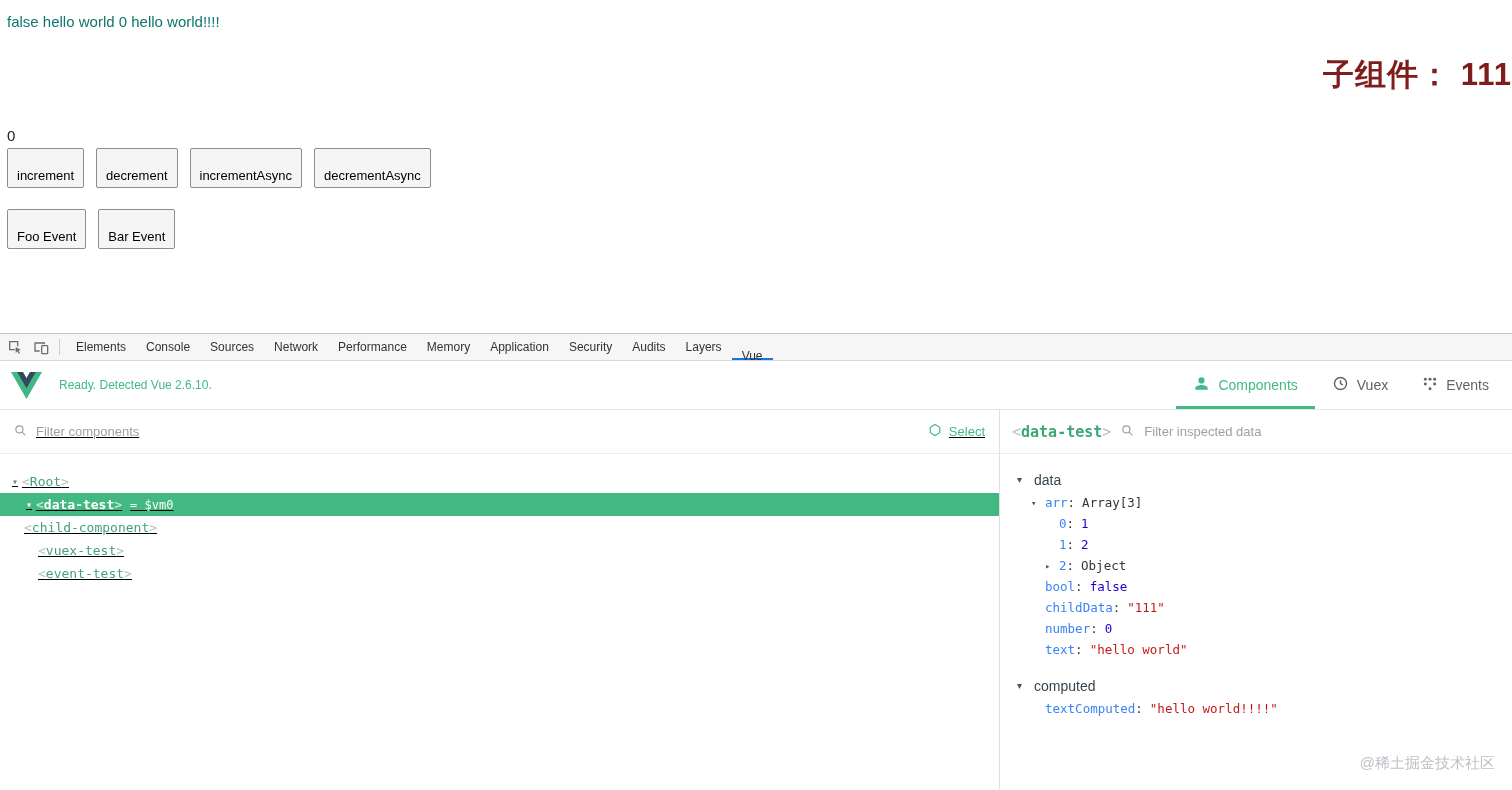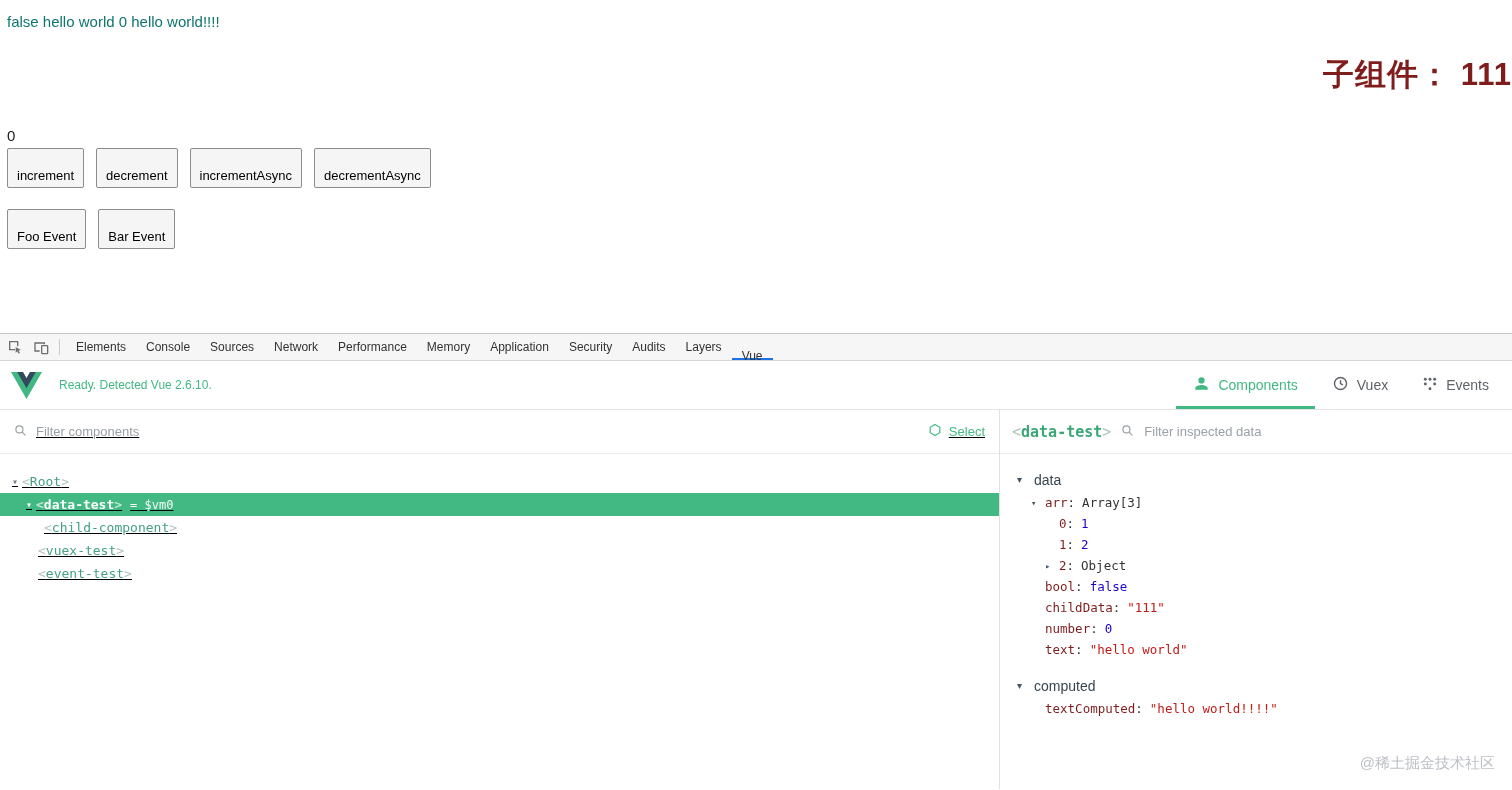--- a/index.html
+++ b/index.html
@@ -82,21 +82,21 @@
   .section-header .sec-arrow { width:17px; font-size:10px; color:#44566b; }
   .section-computed { margin-top:13px; }
 
   .prop-row { height:21px; display:flex; align-items:center;
               font-family:"DejaVu Sans Mono","Liberation Mono",monospace; font-size:12.5px; cursor:default; }
   .prop-row .p-arrow { width:14px; font-size:9px; color:#44566b; text-align:left; cursor:pointer; }
   .pl0-arrow { padding-left:31px; }
   .pl0       { padding-left:45px; }
   .pl1-arrow { padding-left:45px; }
   .pl1       { padding-left:59px; }
-  .pkey { color:#7f1d1d; }
+  .pkey { color:#3b82f6; }
   .pkey::after { content:":"; color:#333; }
   .pval { margin-left:7px; }
   .v-num  { color:#1c00cf; }
   .v-str  { color:#c41a16; }
   .v-kw   { color:#1c00cf; }
   .v-plain{ color:#333; }
 
   .watermark { position:absolute; right:17px; bottom:16px; font-size:15px; color:#bdc0c6; }
 </style>
 </head>
@@ -215,21 +215,21 @@
       <div class="tree">
         <div class="tree-row" style="padding-left:8px">
           <span class="tree-arrow">▾</span>
           <span class="tag-name">Root</span>
         </div>
         <div class="tree-row selected" style="padding-left:22px">
           <span class="tree-arrow">▾</span>
           <span class="tag-name">data-test</span>
           <span class="tree-meta">= $vm0</span>
         </div>
-        <div class="tree-row" style="padding-left:44px">
+        <div class="tree-row" style="padding-left:24px">
           <span class="tag-name">child-component</span>
         </div>
         <div class="tree-row" style="padding-left:38px">
           <span class="tag-name">vuex-test</span>
         </div>
         <div class="tree-row" style="padding-left:38px">
           <span class="tag-name">event-test</span>
         </div>
       </div>
     </div>

